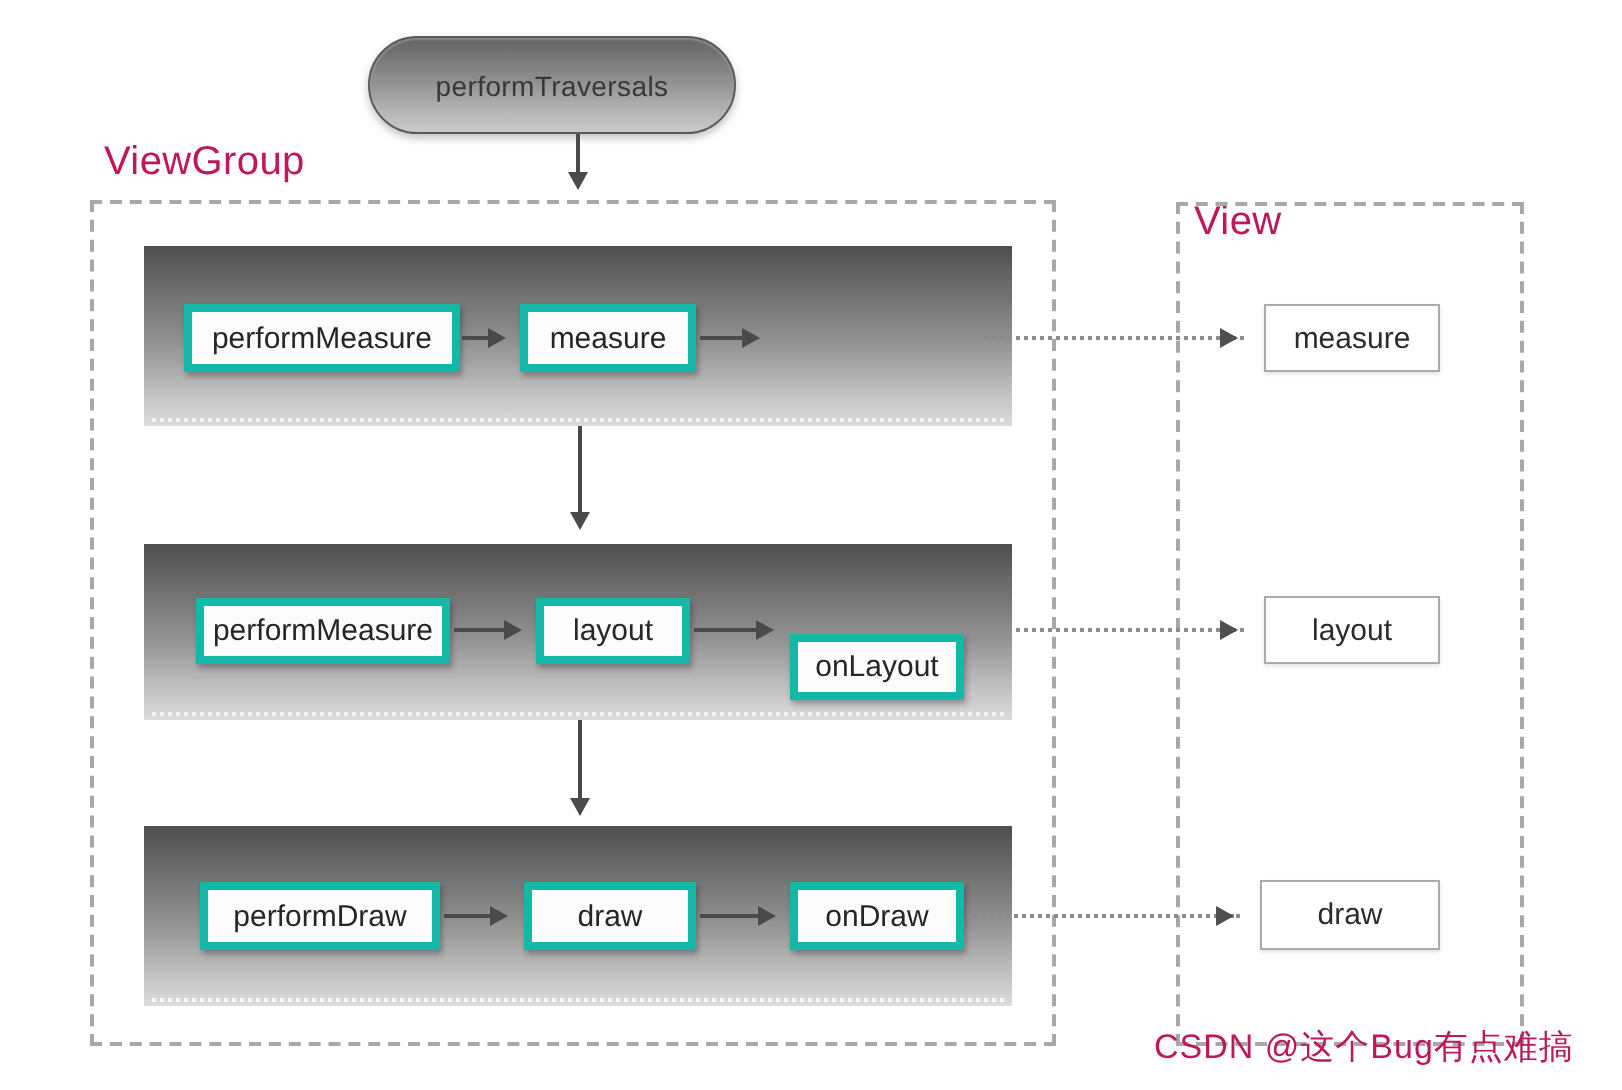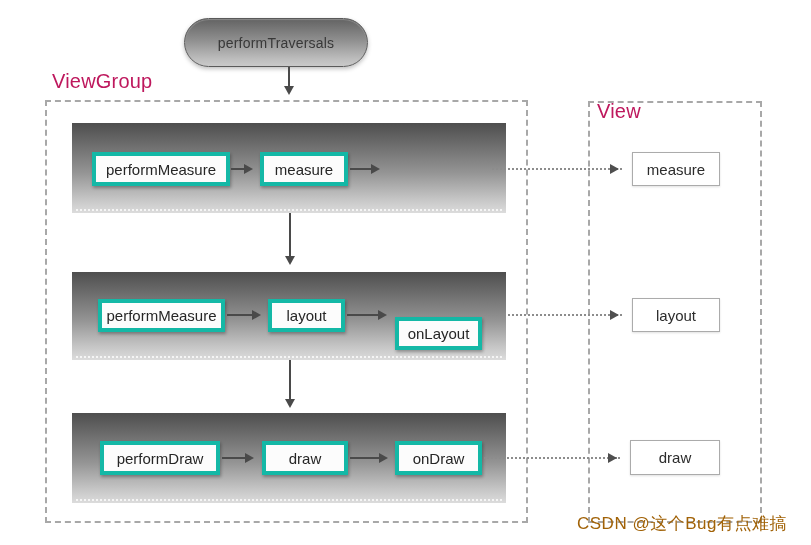--- a/index.html
+++ b/index.html
@@ -65,21 +65,21 @@
     border:5px solid transparent;border-left:9px solid #4f4f4f;
   }
   
   .v-arrow{position:absolute;width:0;border-left:2px solid #4a4a4a;}
   .v-arrow::after{
     content:"";position:absolute;left:-6px;bottom:-9px;
     border:5px solid transparent;border-top:9px solid #4a4a4a;
   }
   
   .watermark{
-    position:absolute;left:577px;top:512px;font-size:17px;color:#a16207;
+    position:absolute;left:577px;top:512px;font-size:17px;color:#be185d;
     letter-spacing:.5px;white-space:nowrap;
   }
 </style>
 </head>
 <body>
 
 <div class="stage">
 
   <div class="pill">performTraversals</div>
   <div class="v-arrow" style="left:288px;top:67px;height:24px;"></div>

